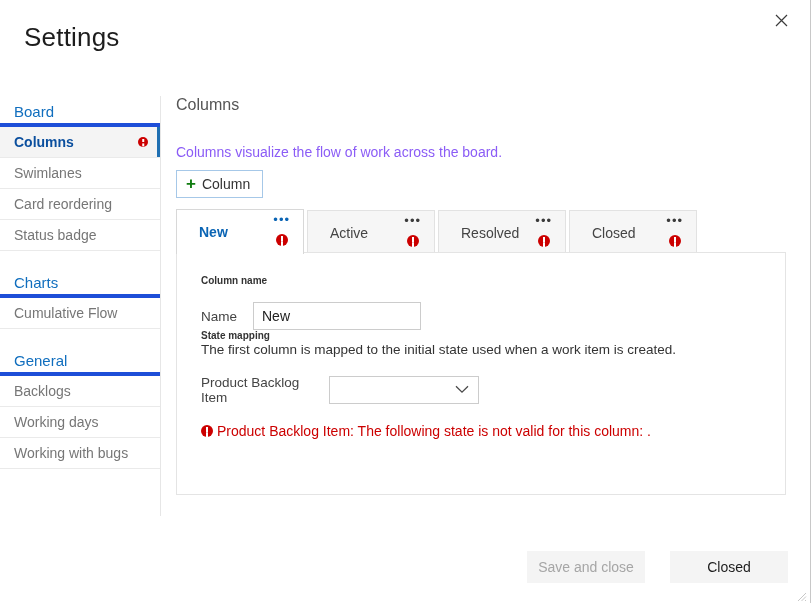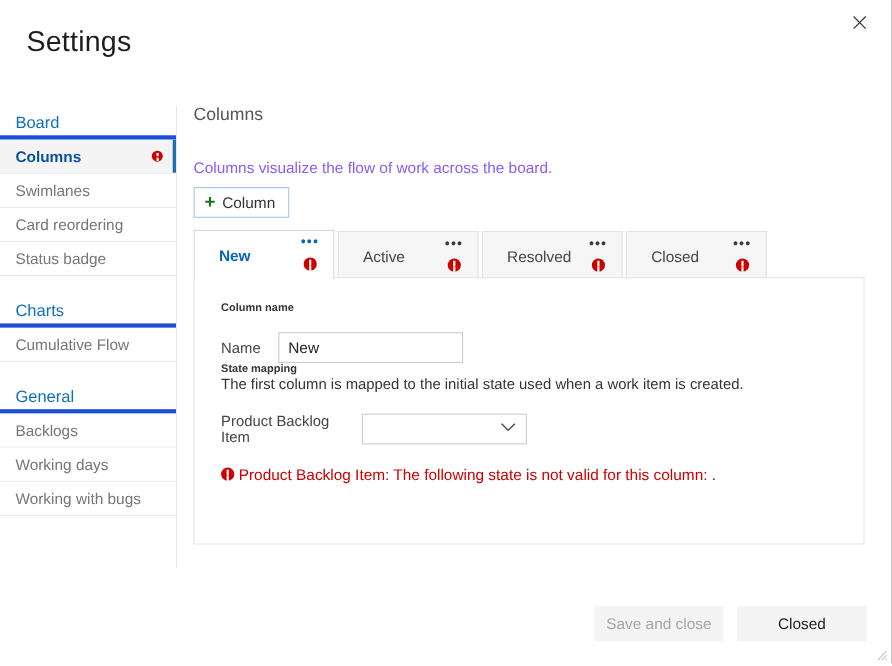--- a/index.html
+++ b/index.html
@@ -280,21 +280,21 @@
     font-size: 14px;
     color: #cc0000;
   }
 
   
   #footer {
     position: absolute;
     right: 22px;
     bottom: 20px;
     display: flex;
-    gap: 12px;
+    gap: 25px;
   }
   .footer-button {
     width: 118px;
     height: 32px;
     border: none;
     background: #f4f4f4;
     font-size: 14px;
     font-family: "Liberation Sans", sans-serif;
     color: #1d1d1d;
     cursor: pointer;

